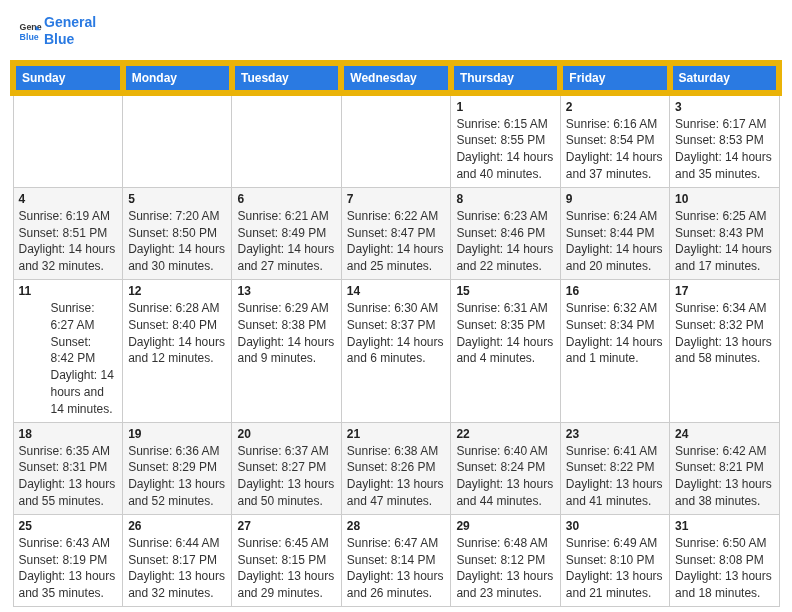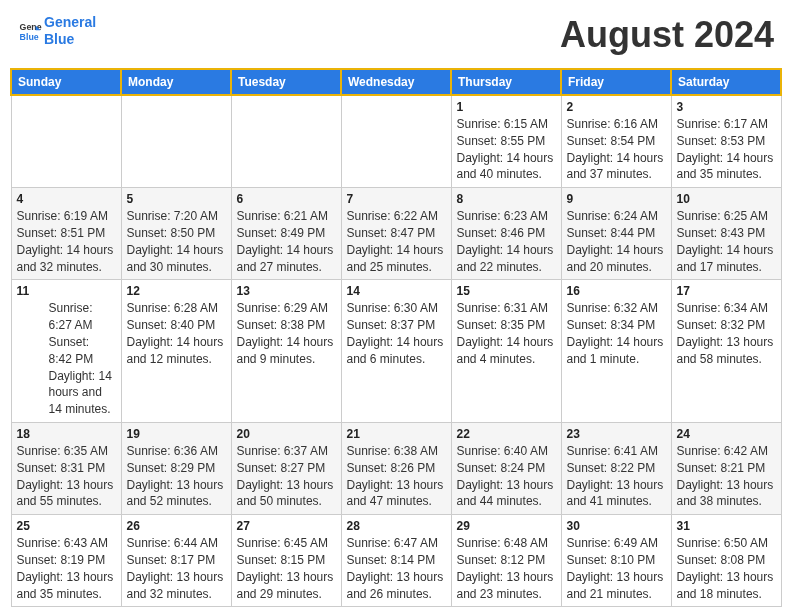--- a/index.html
+++ b/index.html
@@ -52,21 +52,21 @@
       border-collapse: collapse;
       font-size: 10.5px;
     }
     .calendar th {
       background-color: #2a7ae2;
       color: #fff;
       text-align: left;
       padding: 5px 6px;
       font-size: 12px;
       font-weight: bold;
-      border: 2px solid #eab308;
+      border: 6px solid #eab308;
     }
     .calendar td {
       vertical-align: top;
       border: 1px solid #ccc;
       padding: 4px 5px;
       width: 110px;
       height: 90px;
       background: #fff;
     }
     .calendar tr:nth-child(even) td {
@@ -115,21 +115,20 @@
       <text x="2" y="14" font-size="11" font-weight="bold" fill="#333">General</text>
       <text x="2" y="26" font-size="11" font-weight="bold" fill="#2a7ae2">Blue</text>
       <polygon points="22,8 28,14 22,14" fill="#2a7ae2"></polygon>
     </svg>
     <div>
       <div class="logo-text"><span>General</span></div>
       <div class="logo-text"><span style="color:#2a7ae2">Blue</span></div>
     </div>
   </div>
   <div class="title-block">
-    <div class="main-title">August 2024</div>
   </div>
 </div>
 
 <table class="calendar">
   <thead>
     <tr>
     <th>Sunday</th>
         <th>Monday</th>
         <th>Tuesday</th>
         <th>Wednesday</th>

